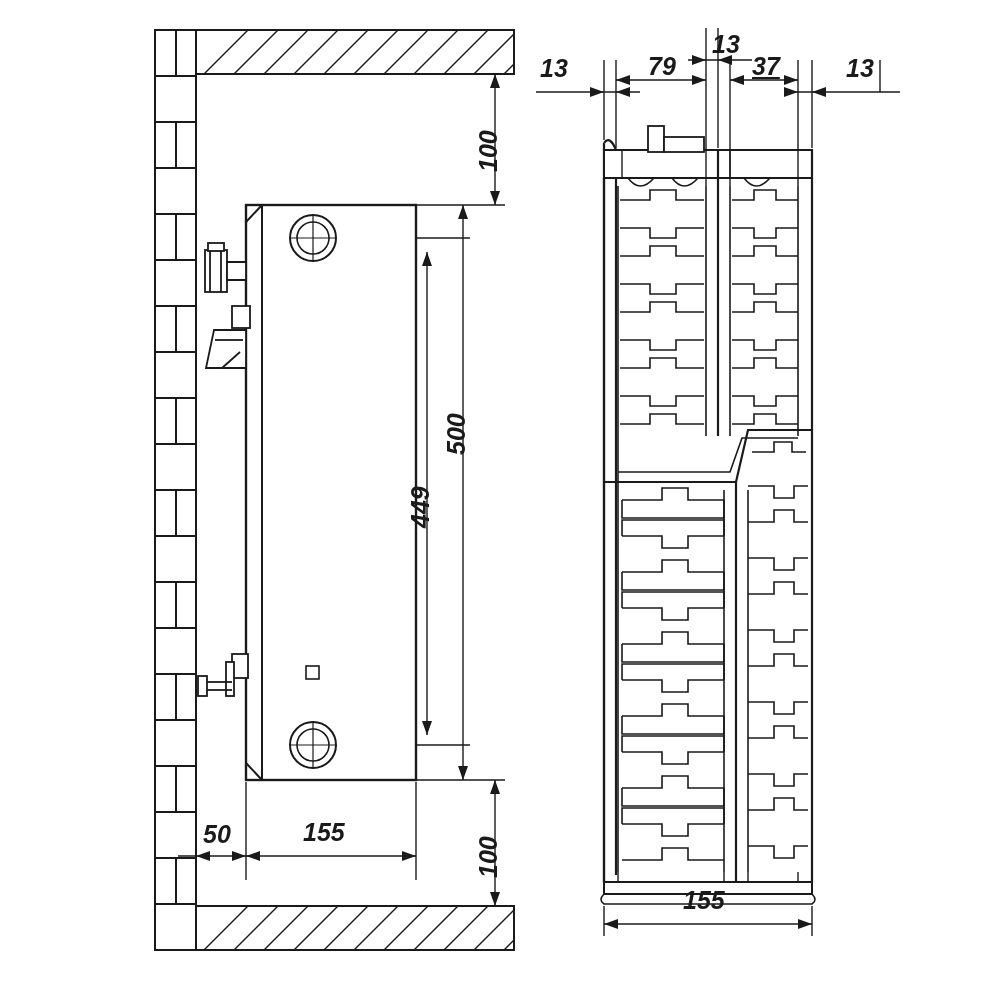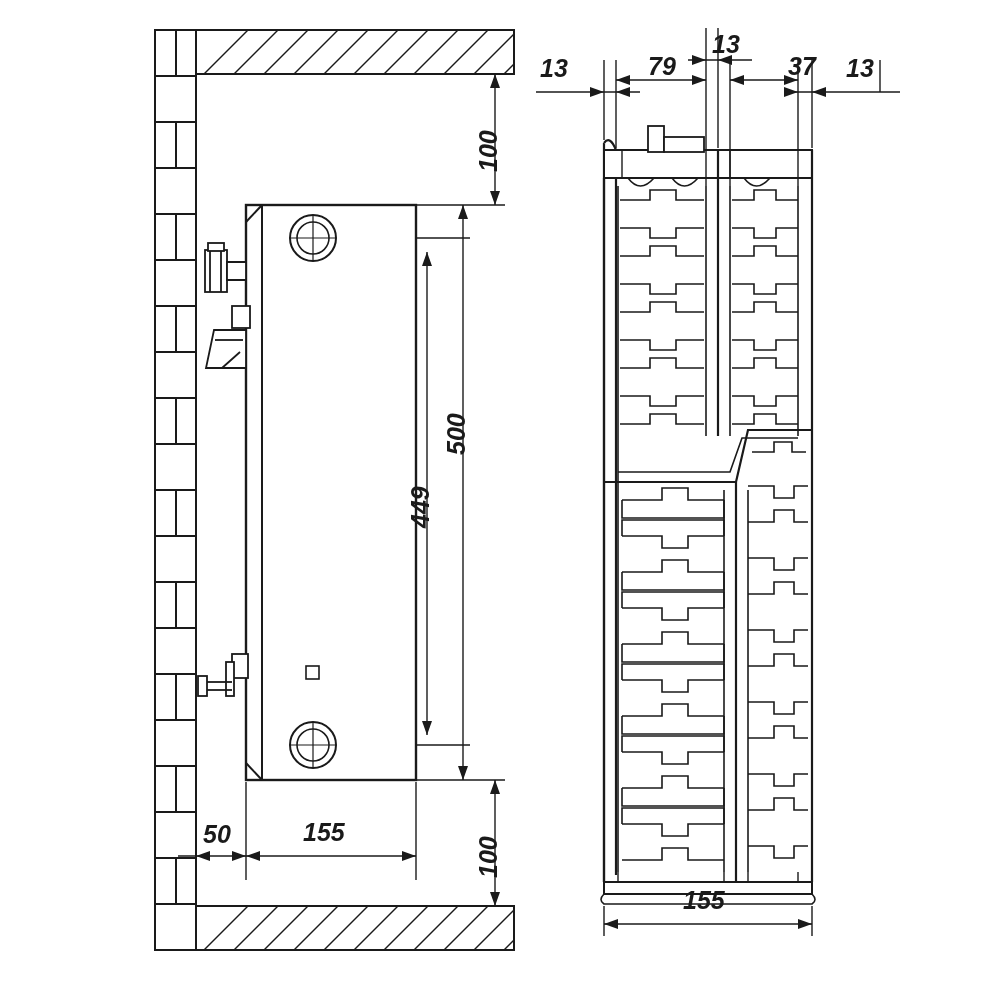--- a/index.html
+++ b/index.html
@@ -355,19 +355,19 @@
   <div class="dimlabel h" style="left:203px; top:822px;">50</div>
 
   <div class="dimlabel h" style="left:303px; top:820px;">155</div>
 
   <div class="dimlabel h" style="left:540px; top:56px;">13</div>
 
   <div class="dimlabel h" style="left:648px; top:54px;">79</div>
 
   <div class="dimlabel h" style="left:712px; top:32px;">13</div>
 
-  <div class="dimlabel h" style="left:788px; top:54px;">37</div>
+  <div class="dimlabel h" style="left:752px; top:54px;text-decoration:underline;">37</div>
 
   <div class="dimlabel h" style="left:846px; top:56px;">13</div>
 
   <div class="dimlabel h" style="left:683px; top:888px;">155</div>
 
 </div>
 
 </body></html>

